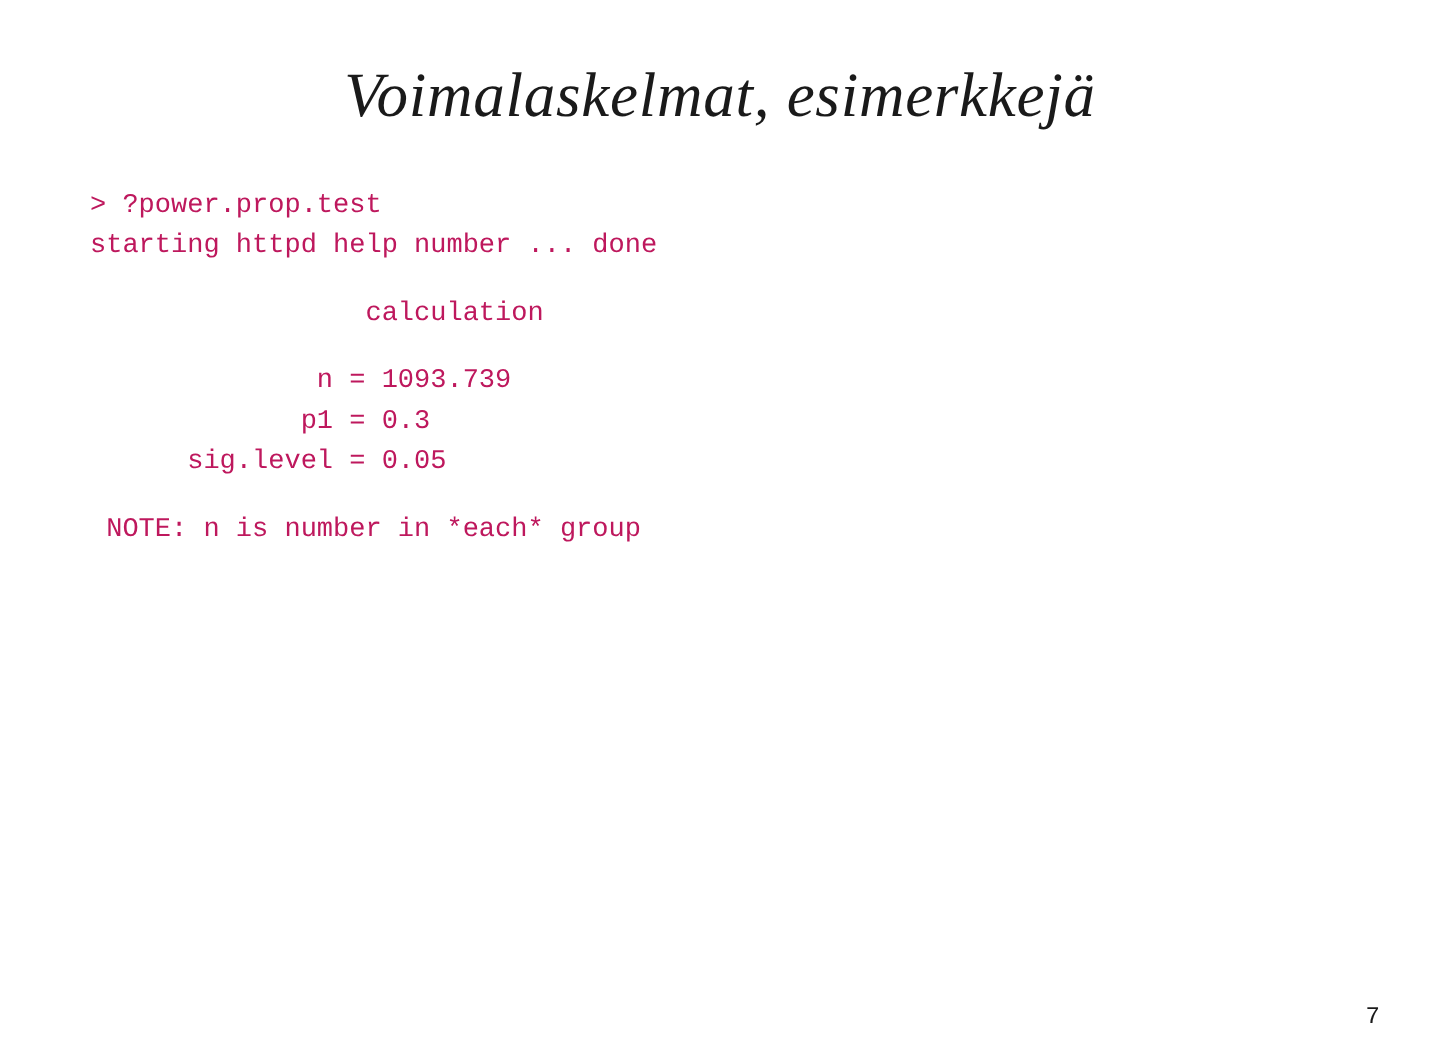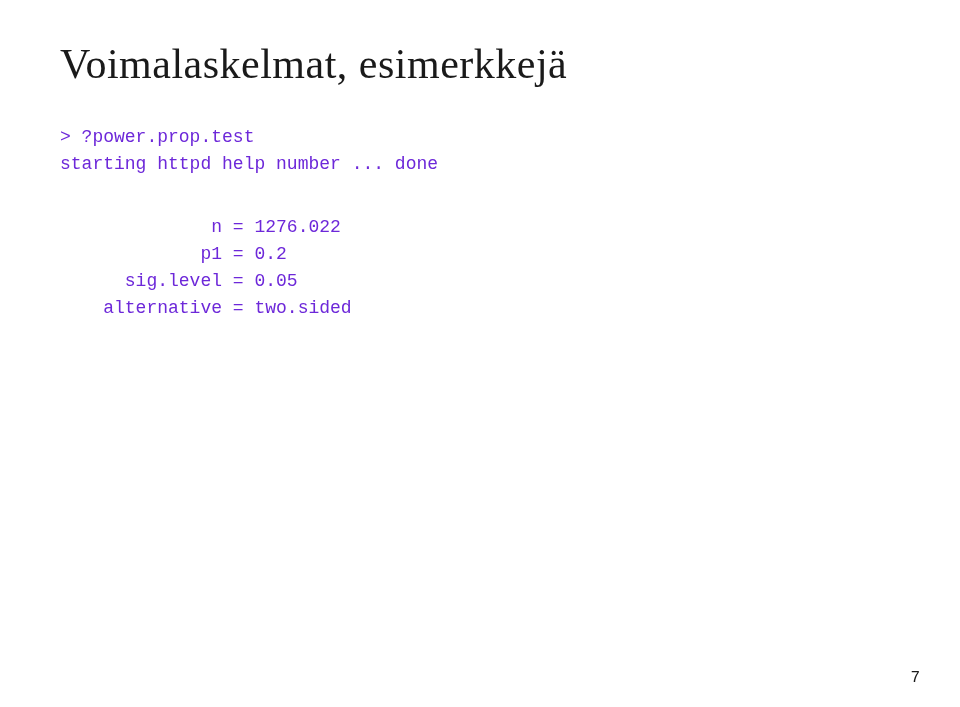--- a/index.html
+++ b/index.html
@@ -22,29 +22,30 @@
       height: 707px;
       padding: 40px 60px 40px 60px;
       position: relative;
     }
 
     .slide-title {
       font-family: Georgia, 'Times New Roman', Times, serif;
       font-size: 42px;
       font-weight: normal;
       color: #1a1a1a;
-      text-align: left;
+      text-align: center;
       margin-bottom: 36px;
       letter-spacing: 0.5px;
+      font-style: italic;
     }
 
     .code-block {
       font-family: 'Courier New', Courier, monospace;
       font-size: 18px;
-      color: #6d28d9;
+      color: #be185d;
       line-height: 1.5;
     }
 
     .code-line {
       display: block;
       white-space: pre;
     }
 
     .page-number {
       position: absolute;
@@ -63,22 +64,23 @@
 </head>
 <body>
 
 <div class="page-container">
   <h1 class="slide-title">Voimalaskelmat, esimerkkejä</h1>
 
   <div class="code-block">
     <span class="code-line">&gt; ?power.prop.test</span>
     <span class="code-line">starting httpd help number ... done</span>
     <span class="spacer"></span>
+    <span class="code-line">                 calculation</span>
     <span class="spacer"></span>
-    <span class="code-line">              n = 1276.022</span>
-    <span class="code-line">             p1 = 0.2</span>
+    <span class="code-line">              n = 1093.739</span>
+    <span class="code-line">             p1 = 0.3</span>
     <span class="code-line">      sig.level = 0.05</span>
-    <span class="code-line">    alternative = two.sided</span>
     <span class="spacer"></span>
+    <span class="code-line"> NOTE: n is number in *each* group</span>
   </div>
 
   <div class="page-number">7</div>
 </div>
 
 </body></html>

